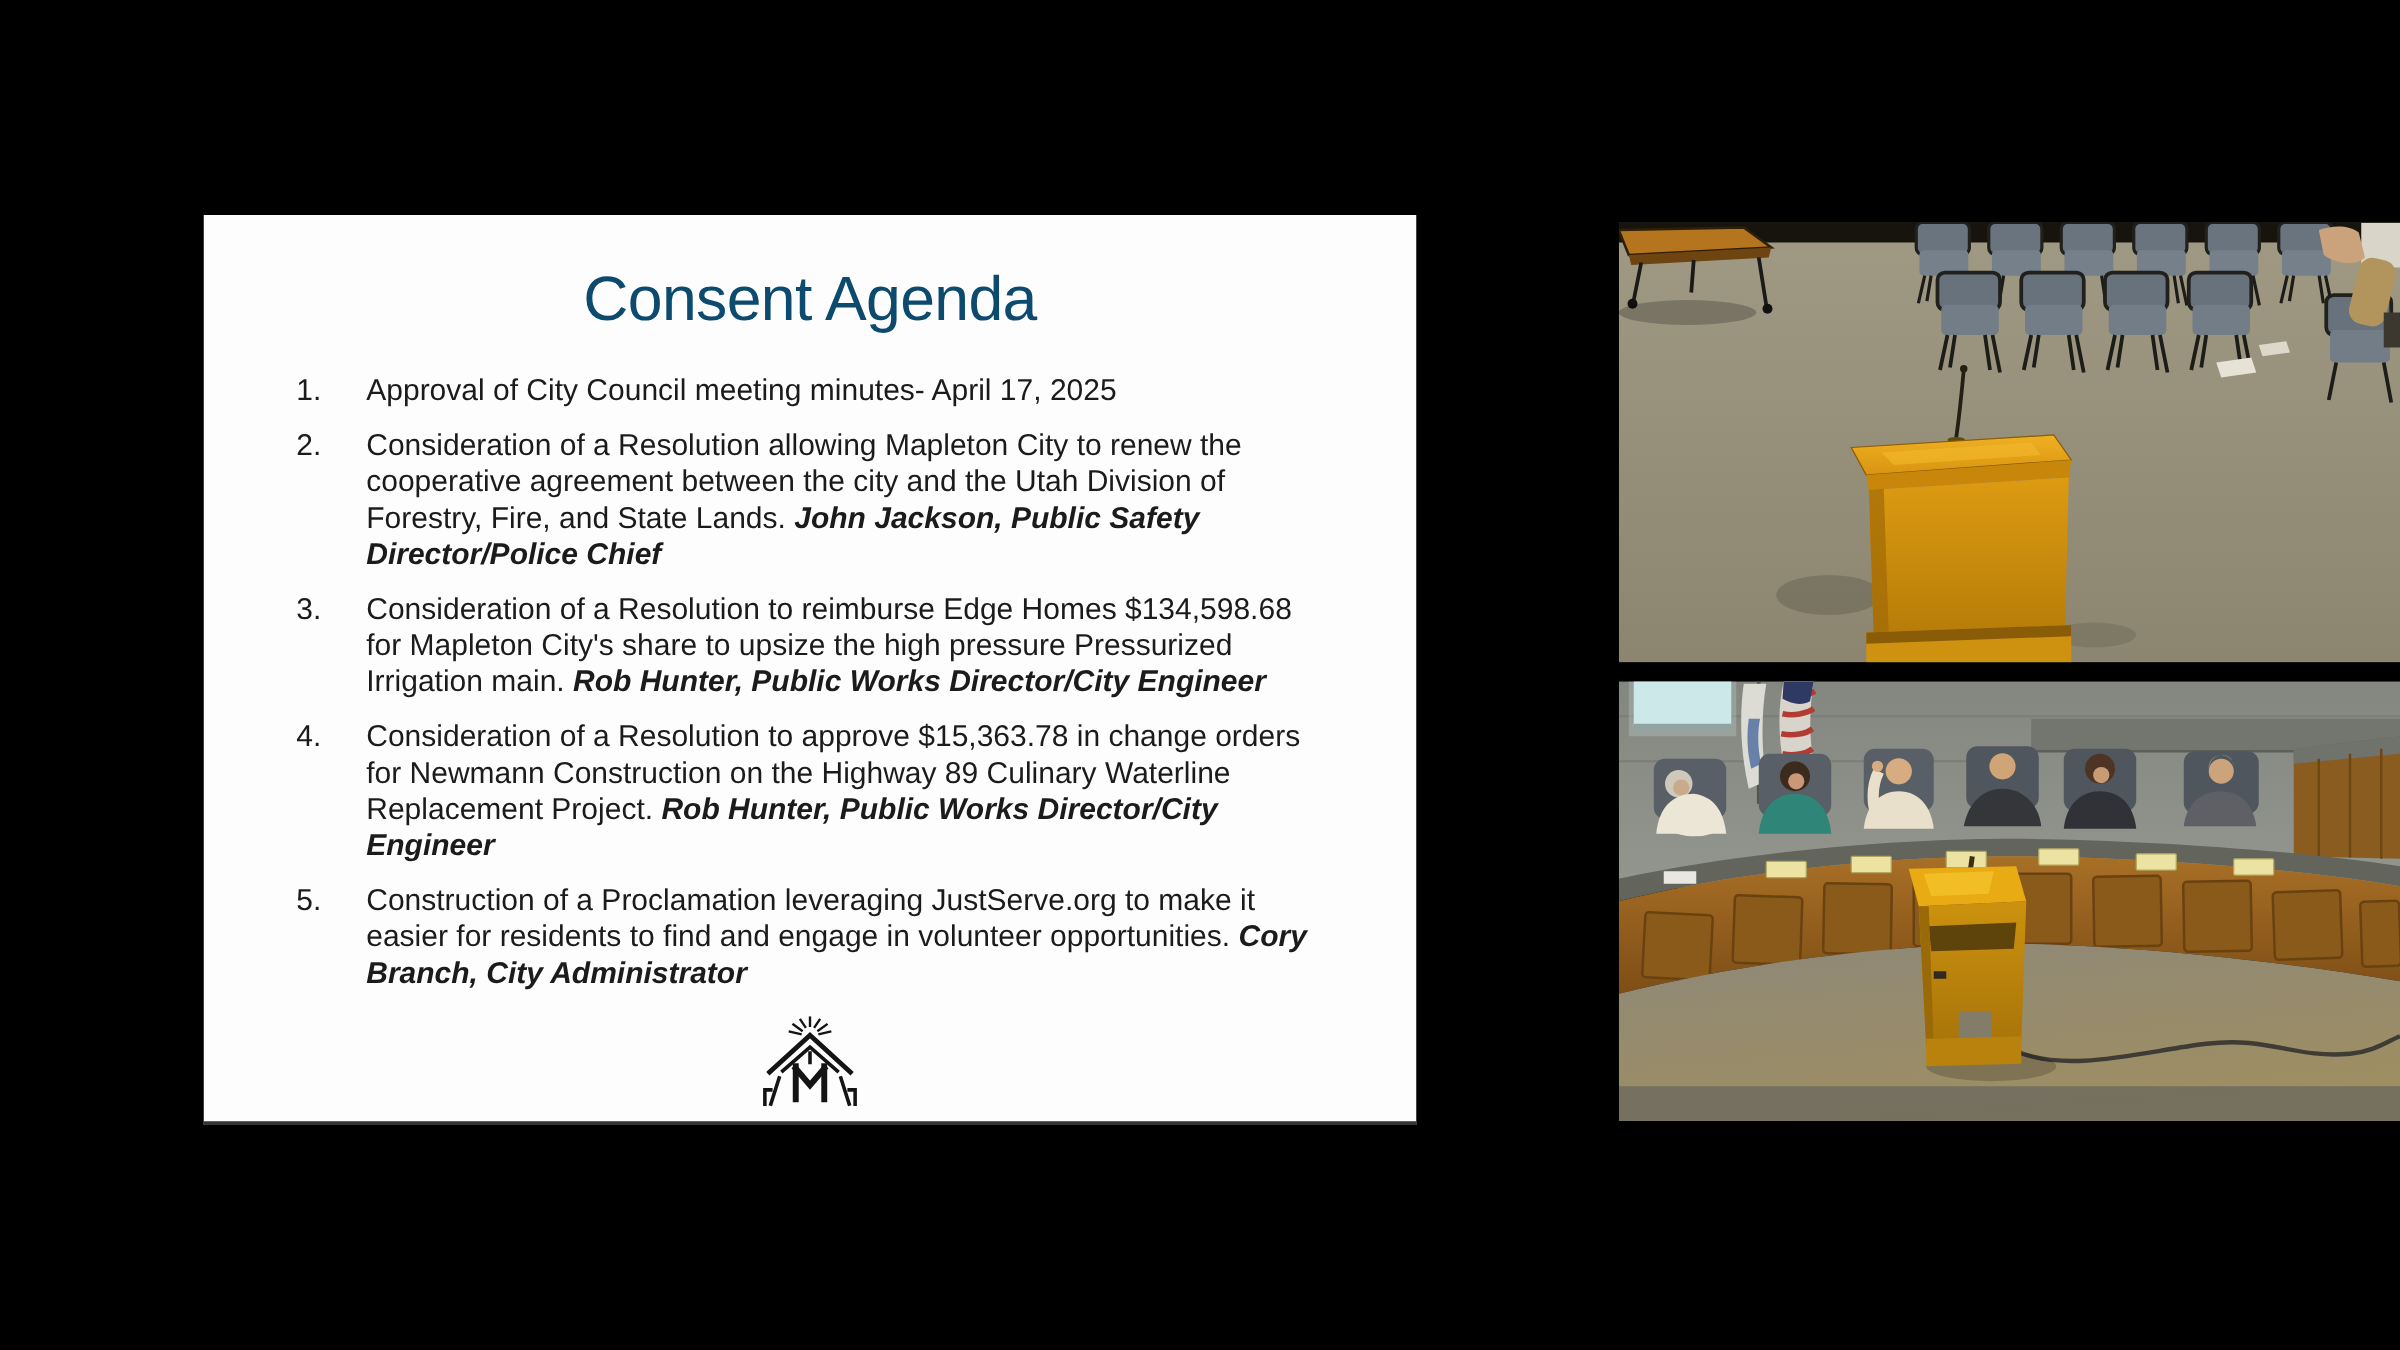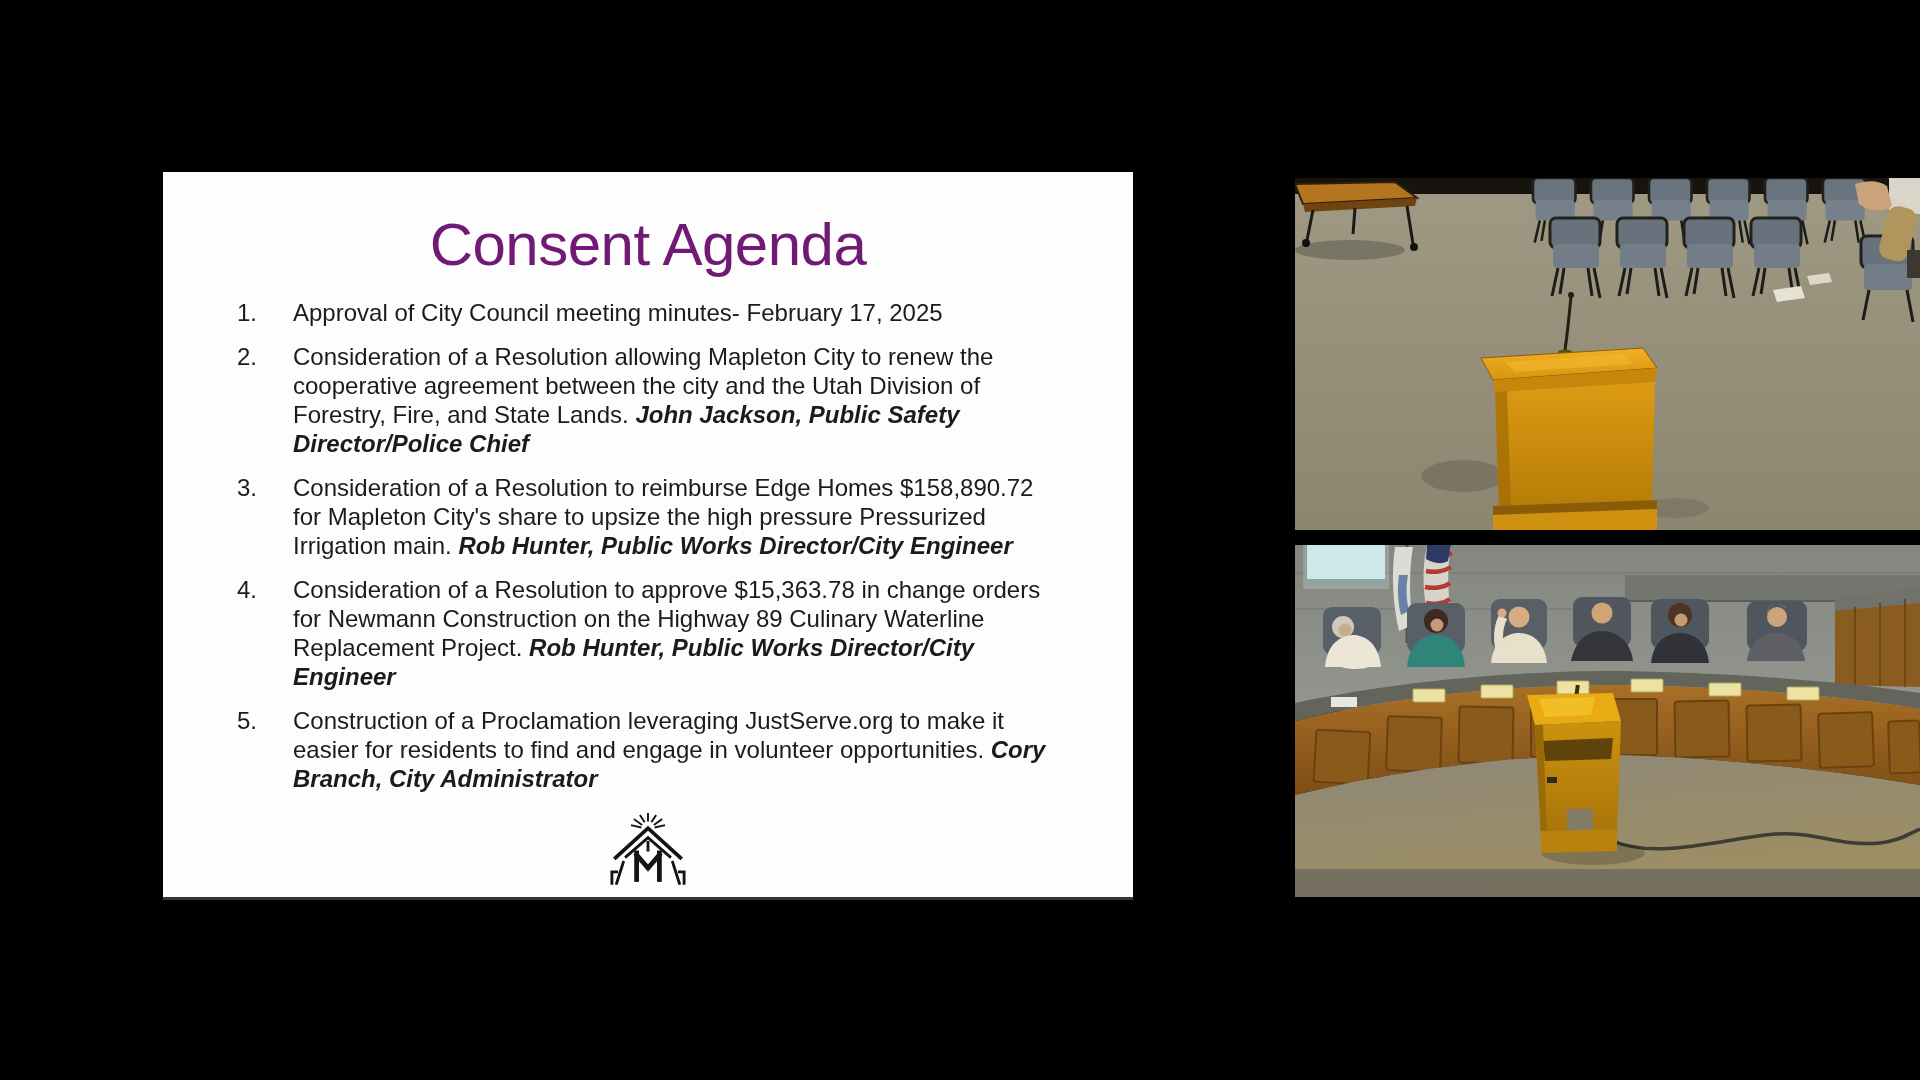--- a/index.html
+++ b/index.html
@@ -3,22 +3,22 @@
 <meta charset="utf-8">
 <style>
   html,body{margin:0;padding:0;background:#000;}
   body{width:1920px;height:1080px;overflow:hidden;position:relative;
        font-family:"Liberation Sans",sans-serif;-webkit-font-smoothing:antialiased;}
   .stage{position:absolute;inset:0;background:#000;}
 
   
   .slide{position:absolute;left:163px;top:172px;width:970px;height:728px;
          background:#fdfdfd;color:#1b1b1b;border-bottom:3px solid #353535;box-sizing:border-box;}
-  .slide-title{margin-top:38px;text-align:center;font-size:60px;font-weight:400;
-               letter-spacing:-0.5px;color:#701a75;}
+  .slide-title{margin-top:38px;text-align:center;font-size:50px;font-weight:400;
+               letter-spacing:-0.5px;color:#0c4a6e;}
   .agenda{margin:0;padding:0;list-style:none;position:absolute;left:74px;top:126px;width:830px;}
   .agenda li{display:flex;margin-bottom:15px;font-size:24px;line-height:29px;}
   .agenda .num{flex:none;width:56px;}
   .agenda .body{width:762px;}
   .pres{font-weight:700;font-style:italic;}
   .logo-wrap{position:absolute;left:0;right:0;bottom:8px;display:flex;justify-content:center;}
 
   
   .feed{position:absolute;left:1295px;width:625px;height:352px;overflow:hidden;background:#0a0a08;}
   .feed-top{top:178px;}
@@ -29,29 +29,29 @@
 <body>
 
 <div class="stage">
 
   <div class="slide">
     <div class="slide-title">Consent Agenda</div>
 
     <ol class="agenda">
       <li>
         <span class="num">1.</span>
-        <span class="body"><span>Approval of City Council meeting minutes- February 17, 2025</span><b class="pres"></b></span>
+        <span class="body"><span>Approval of City Council meeting minutes- April 17, 2025</span><b class="pres"></b></span>
       </li>
       <li>
         <span class="num">2.</span>
         <span class="body"><span>Consideration of a Resolution allowing Mapleton City to renew the cooperative agreement between the city and the Utah Division of Forestry, Fire, and State Lands. </span><b class="pres">John Jackson, Public Safety Director/Police Chief</b></span>
       </li>
       <li>
         <span class="num">3.</span>
-        <span class="body"><span>Consideration of a Resolution to reimburse Edge Homes $158,890.72 for Mapleton City's share to upsize the high pressure Pressurized Irrigation main. </span><b class="pres">Rob Hunter, Public Works Director/City Engineer</b></span>
+        <span class="body"><span>Consideration of a Resolution to reimburse Edge Homes $134,598.68 for Mapleton City's share to upsize the high pressure Pressurized Irrigation main. </span><b class="pres">Rob Hunter, Public Works Director/City Engineer</b></span>
       </li>
       <li>
         <span class="num">4.</span>
         <span class="body"><span>Consideration of a Resolution to approve $15,363.78 in change orders for Newmann Construction on the Highway 89 Culinary Waterline Replacement Project. </span><b class="pres">Rob Hunter, Public Works Director/City Engineer</b></span>
       </li>
       <li>
         <span class="num">5.</span>
         <span class="body"><span>Construction of a Proclamation leveraging JustServe.org to make it easier for residents to find and engage in volunteer opportunities. </span><b class="pres">Cory Branch, City Administrator</b></span>
       </li>
     </ol>

